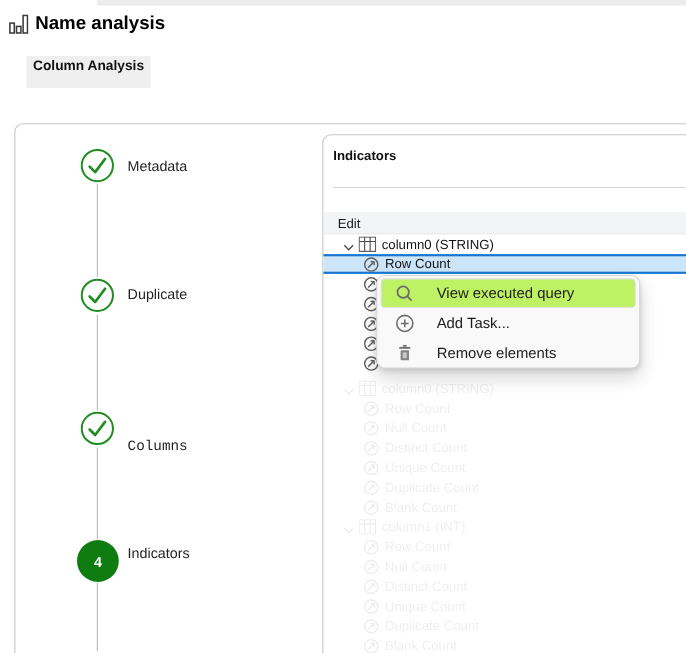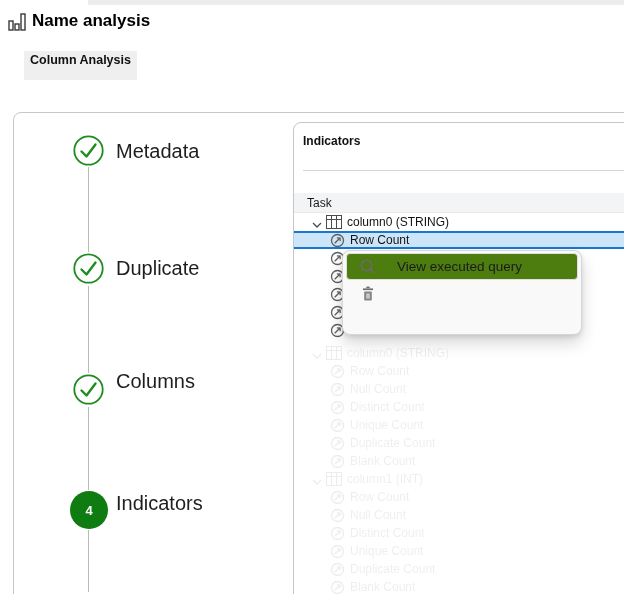--- a/index.html
+++ b/index.html
@@ -30,21 +30,21 @@
   
   .connector { width:1px; background:#b9b9b9; left:88px; }
   .step-circle-done {
     width:31px; height:31px; border-radius:50%; background:#fff;
   }
   .step-circle-active {
     width:38px; height:38px; border-radius:50%; background:#0e7c10;
     display:flex; align-items:center; justify-content:center;
     color:#fff; font-size:13px; font-weight:bold;
   }
-  .step-label { left:116px; height:18px; line-height:18px; font-size:20px; color:#1e1e1e; }
+  .step-label { left:116px; height:18px; line-height:18px; font-size:13px; color:#1e1e1e; }
 
   
   .right-panel {
     left:293px; top:122px; width:347px; height:494px;
     border:1px solid #c7c7c7; border-radius:8px; background:#fff;
   }
   .panel-title { left:9px; top:11px; font-size:12px; font-weight:bold; color:#111; }
   .panel-sep { left:9px; top:47px; right:0; height:1px; background:#d6d6d6; }
   .tree-header {
     left:0; top:70px; right:0; height:20px; background:#f3f4f5;
@@ -66,21 +66,21 @@
   .menu {
     left:342px; top:250px; width:240px; height:85px; z-index:10;
     background:#f9f9f9; border:1px solid #d6d6d6; border-radius:8px;
     box-shadow:0 8px 16px rgba(0,0,0,0.16), 0 2px 4px rgba(0,0,0,0.10);
     padding:2px 3px;
   }
   .menu-item {
     height:27px; display:flex; align-items:center; padding-left:12px;
     border-radius:4px; font-size:13.5px; color:#1b1b1b; border:1px solid transparent;
   }
-  .menu-item.hovered { background:#4d7c0f; border-color:#e0e0e0; }
+  .menu-item.hovered { background:#bef264; border-color:#e0e0e0; }
   .menu-item .mi-icon { width:18px; height:18px; flex:0 0 auto; }
   .menu-item .mi-label { margin-left:20px; white-space:nowrap; }
 </style>
 </head>
 <body>
 
 <div class="abs top-strip"></div>
 
 <span class="abs title-icon">
   <svg width="18" height="18" viewBox="0 0 18 18" fill="none" stroke="#3a3a3a" stroke-width="1.4">
@@ -120,35 +120,35 @@
 <div class="abs step-label" style="top:259px;">Duplicate</div>
 
 <div class="abs" style="left:73px;top:374px;">
   <span class="step-circle-done" style="display:block">
     <svg width="31" height="31" viewBox="0 0 31 31" fill="none">
       <circle cx="15.5" cy="15.5" r="14.2" stroke="#1f8c1f" stroke-width="1.8"></circle>
       <polyline points="8.5,16.5 13.5,21.5 22.5,9.5" stroke="#1f8c1f" stroke-width="2.4" stroke-linecap="round" stroke-linejoin="round"></polyline>
     </svg>
   </span>
 </div>
-<div class="abs step-label" style="top:372px;">Columns</div>
+<div class="abs step-label" style="top:397px;font-family:Liberation Mono, monospace;">Columns</div>
 
 <div class="abs" style="left:70px;top:491px;">
   <span class="step-circle-active">
     <span>4</span>
   </span>
 </div>
 <div class="abs step-label" style="top:494px;">Indicators</div>
 
 <div class="abs right-panel">
   <div class="abs panel-title">Indicators</div>
   <div class="abs panel-sep"></div>
 
   <div class="abs tree-header">
-    <div class="abs tree-header-label">Task</div>
+    <div class="abs tree-header-label">Edit</div>
   </div>
 
   <div class="abs tree">
 
     <div class="trow" style="top:0;">
       <span class="chev">
         <svg width="10" height="8" viewBox="0 0 10 8" fill="none" stroke="#4c4c4c" stroke-width="1.3">
             <polyline points="1,2 5,6 9,2"></polyline>
           </svg>
       </span>
@@ -360,21 +360,32 @@
     <span class="mi-icon">
       <svg width="18" height="18" viewBox="0 0 18 18" fill="none" stroke="#6b6b6b" stroke-width="1.6">
         <circle cx="7.5" cy="7.5" r="5.2"></circle>
           <line x1="11.4" y1="11.4" x2="15.2" y2="15.2"></line>
       </svg>
     </span>
     <span class="mi-label">View executed query</span>
   </div>
   <div class="menu-item">
     <span class="mi-icon">
+      <svg width="18" height="18" viewBox="0 0 18 18" fill="none" stroke="#6b6b6b" stroke-width="1.4">
+        <circle cx="9" cy="9" r="7.3"></circle>
+          <line x1="9" y1="5.5" x2="9" y2="12.5"></line>
+          <line x1="5.5" y1="9" x2="12.5" y2="9"></line>
+      </svg>
+    </span>
+    <span class="mi-label">Add Task...</span>
+  </div>
+  <div class="menu-item">
+    <span class="mi-icon">
       <svg width="18" height="18" viewBox="0 0 18 18">
         <rect x="7.3" y="1.6" width="3.4" height="1.6" fill="#6f6f6f"></rect>
         <rect x="4" y="3.4" width="10" height="1.7" fill="#6f6f6f"></rect>
         <rect x="5.2" y="6.4" width="7.6" height="9.2" rx="0.8" fill="#858585"></rect>
         <rect x="7.2" y="8.4" width="3.6" height="5.2" fill="#c9c9c9"></rect>
       </svg>
     </span>
+    <span class="mi-label">Remove elements</span>
   </div>
 </div>
 
 </body></html>

